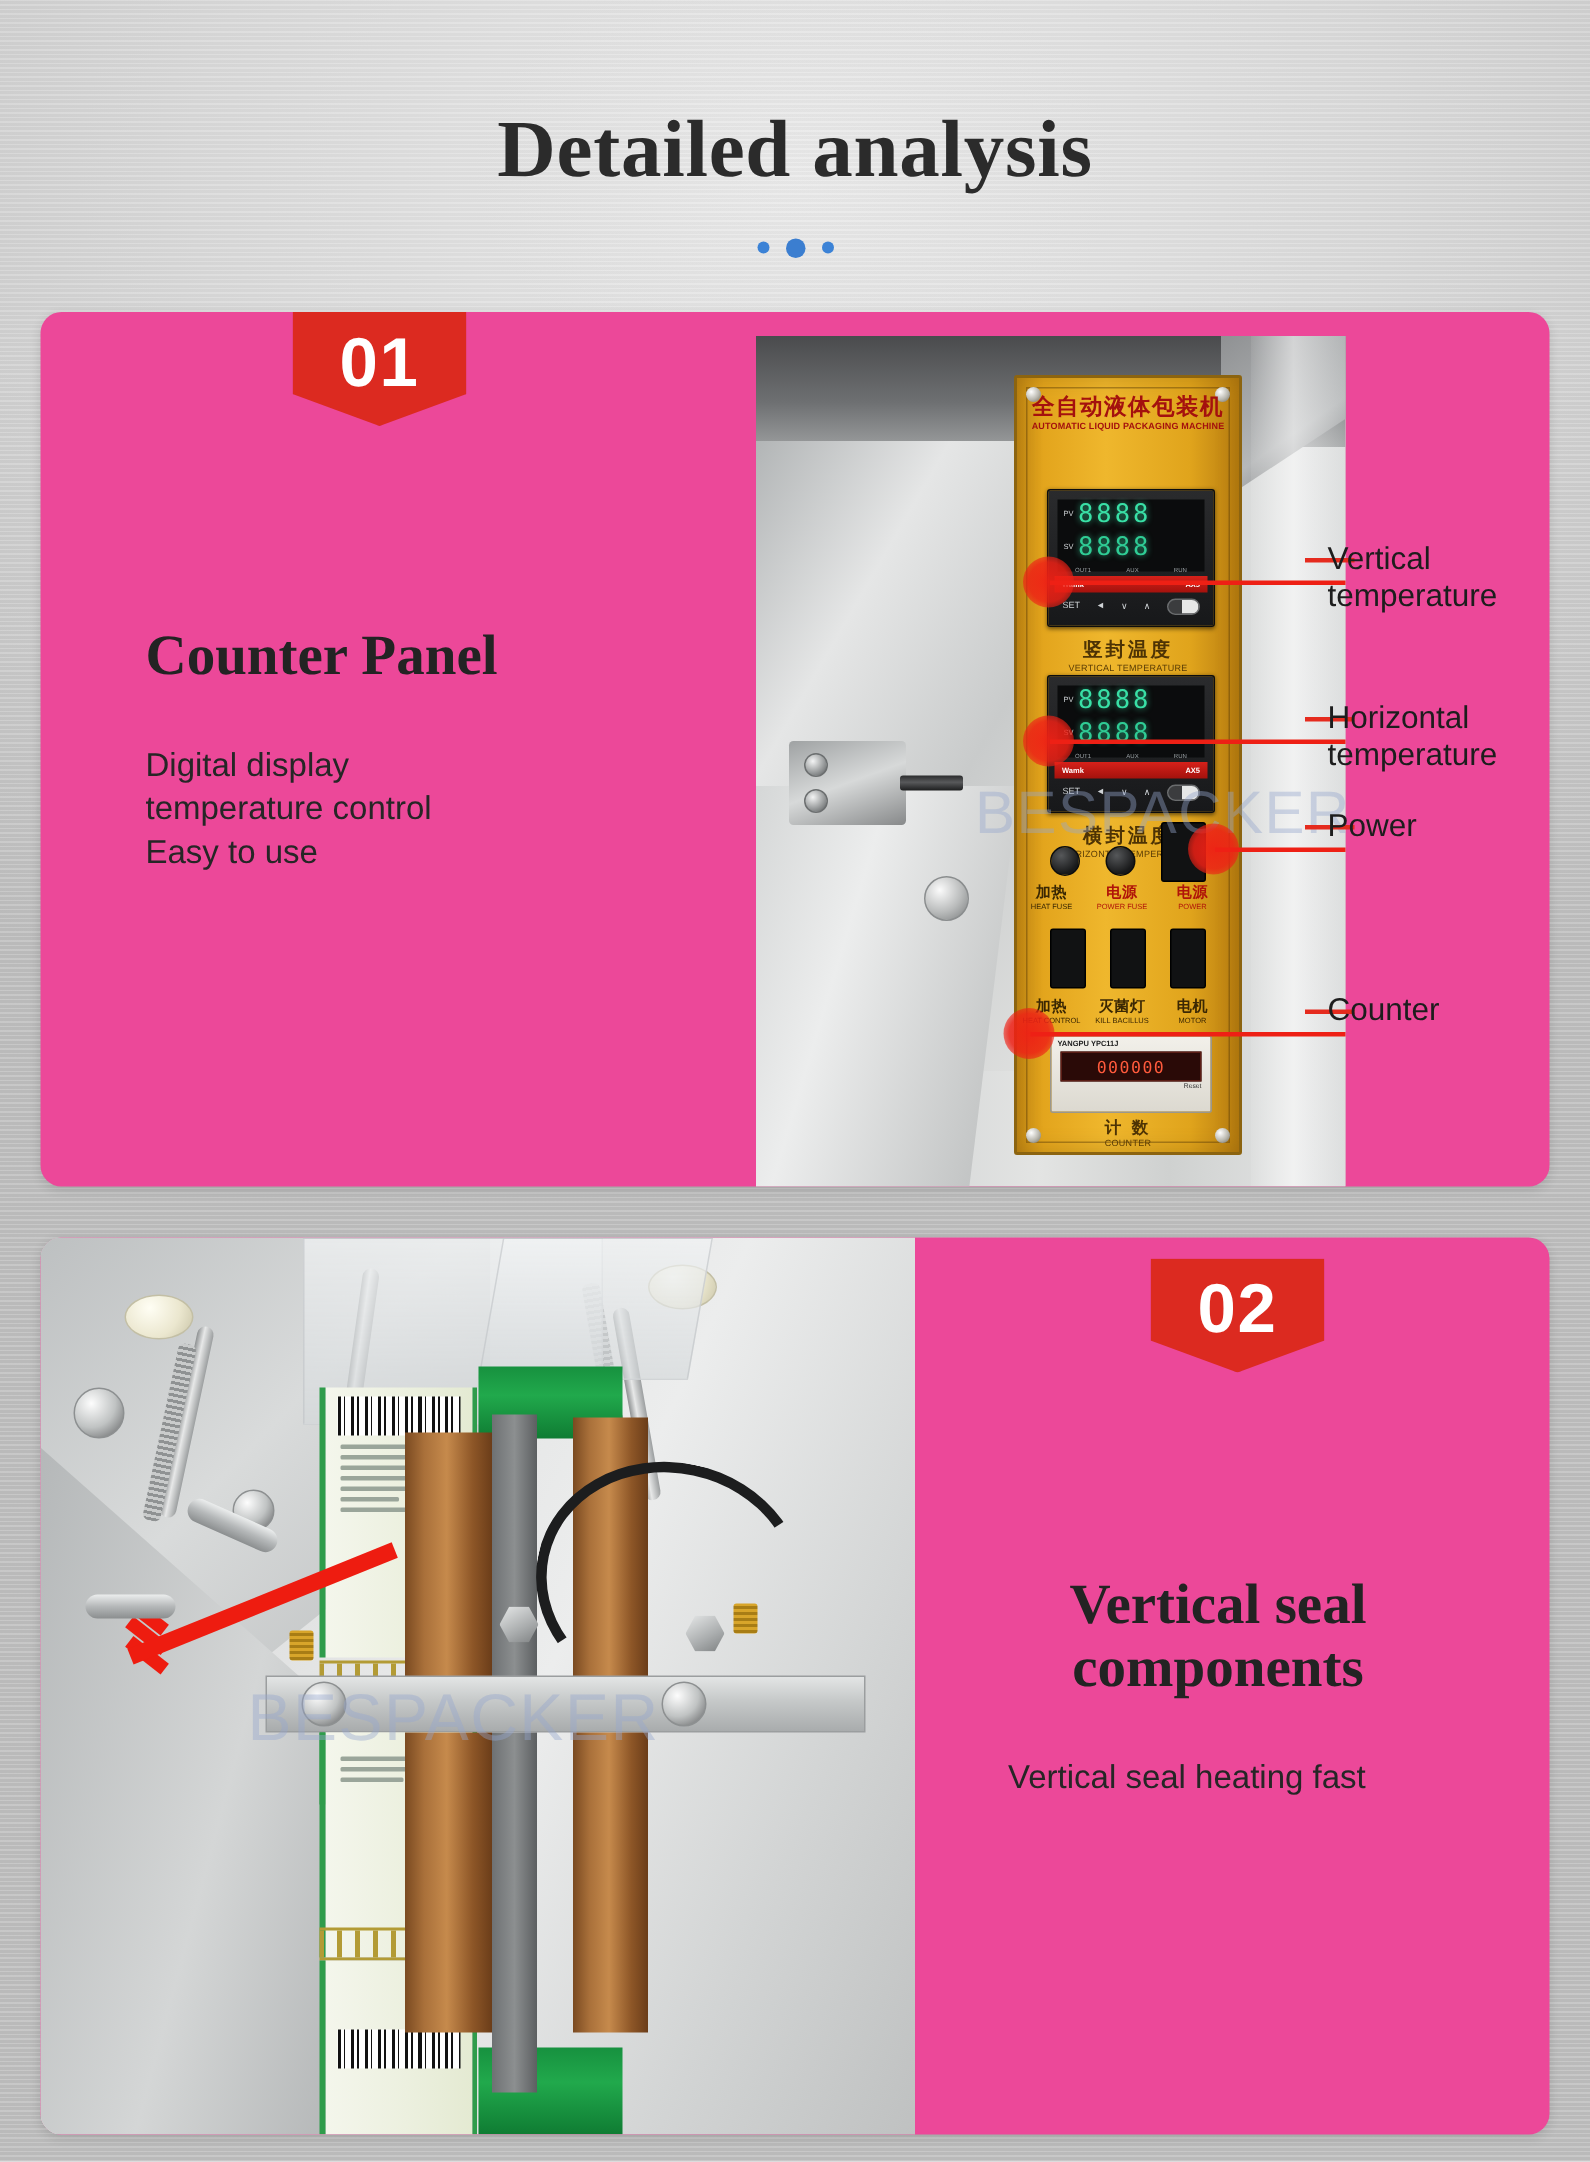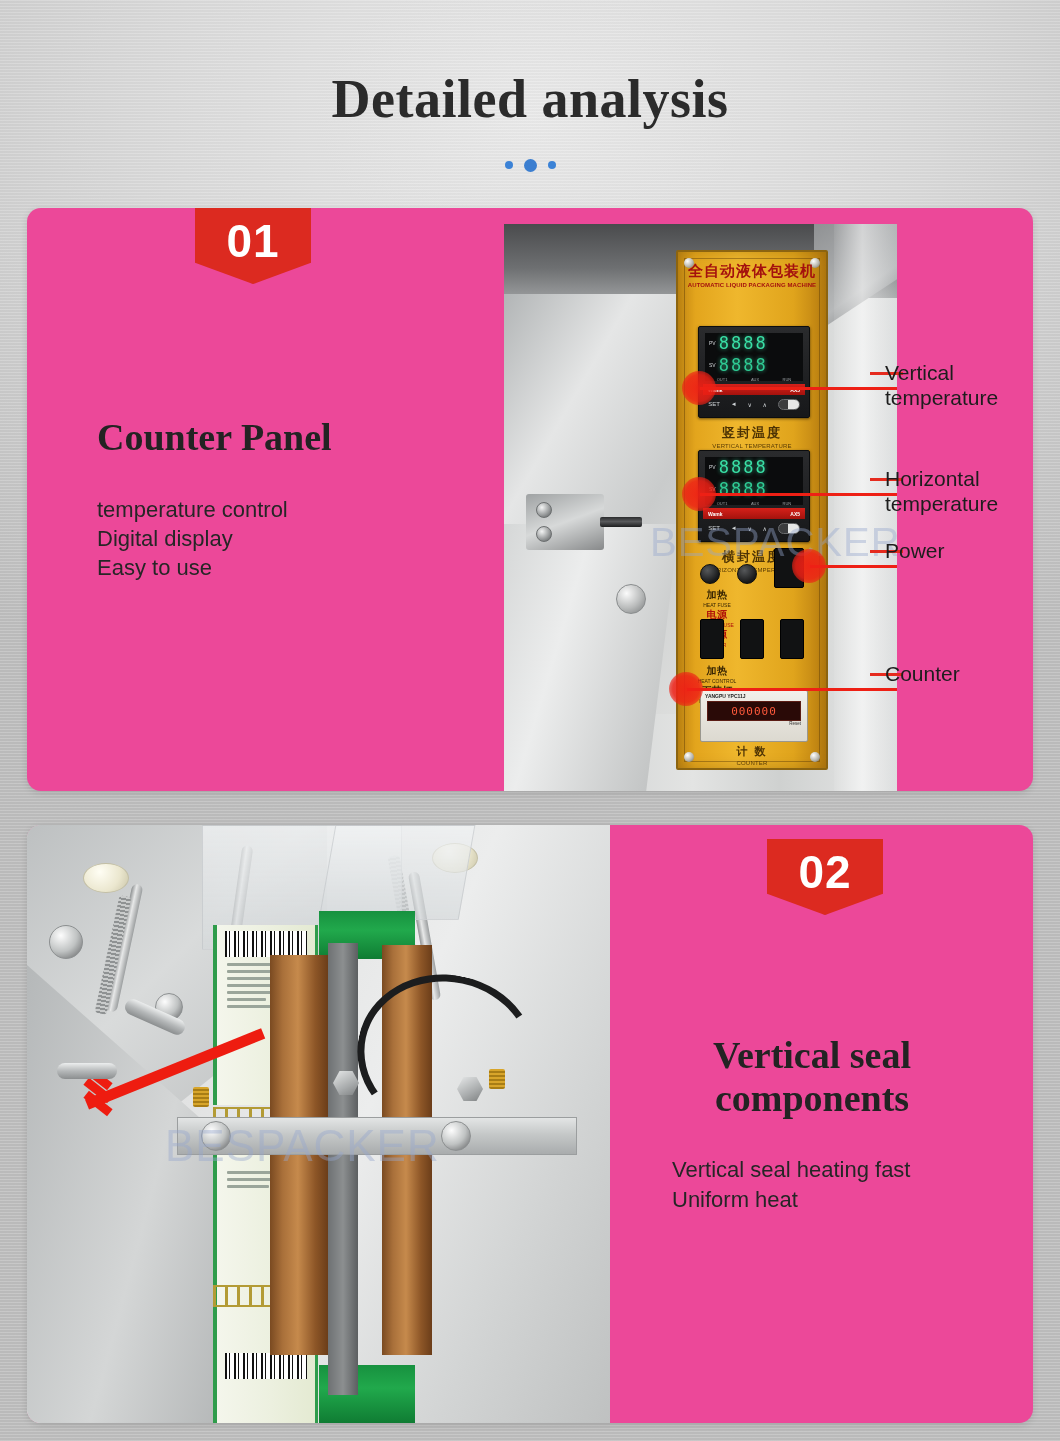--- a/index.html
+++ b/index.html
@@ -237,22 +237,22 @@
 
   .panel-label {
     position: absolute; left: 0; right: 0; text-align: center; color: #5a3c05;
   }
   .panel-label .cn { display:block; font-size: 13px; font-weight: bold; letter-spacing: 2px; color:#4d3304;}
   .panel-label .en { display:block; font-size: 6px; letter-spacing: 0.2px; margin-top:1px; color:#5a3c05;}
   #lab-vertical   { top: 172px; }
   #lab-horizontal { top: 296px; }
 
   .rowlabels {
-    position: absolute; left: 18px; right: 10px;
-    display: flex; justify-content: flex-end; text-align: center; flex-direction: column;
+    position: absolute; left: 2px; right: 10px;
+    display: flex; justify-content: space-between; text-align: center;
   }
   .rowlabels .cn { display:block; font-size: 10px; font-weight: bold; letter-spacing:0.5px;}
   .rowlabels .en { display:block; font-size: 5px; letter-spacing:0; }
   .rowlabels .it { width: 42px; }
   #rowlab-1 { top: 336px; }
   #rowlab-1 .it:nth-child(1) .cn, #rowlab-1 .it:nth-child(1) .en { color:#3a2703; }
   #rowlab-1 .it:nth-child(2) .cn, #rowlab-1 .it:nth-child(2) .en,
   #rowlab-1 .it:nth-child(3) .cn, #rowlab-1 .it:nth-child(3) .en { color:#b01309; }
   #rowlab-2 { top: 412px; color: #3a2703; }
 
@@ -420,22 +420,22 @@
   </div>
 </div>
 
 <div class="card" id="card-one">
 
   <div class="badge" id="badge-01">01</div>
 
   <div class="text-col-left">
     <div class="sec-heading">Counter Panel</div>
     <div class="sec-body">
+      <div>Digital display</div>
       <div>temperature control</div>
-      <div>Digital display</div>
       <div>Easy to use</div>
     </div>
   </div>
 
   <div class="photo" id="photo-one">
     <div class="p1-bg"></div>
     <div class="p1-topdark"></div>
     <div class="p1-leftpanel"></div>
     <div class="p1-leftpanel2"></div>
     <div class="p1-bevel"></div>
@@ -707,16 +707,15 @@
     </div>
     <div class="p2-pin" style="left:30px; top:238px; width:60px;"></div>
 
     <div class="watermark" style="left:138px; top:296px; font-size:44px;">BESPACKER</div>
   </div>
 
   <div class="text-col-right">
     <div class="sec-heading" style="width:280px;text-align:center;">Vertical seal components</div>
     <div class="sec-body">
       <div>Vertical seal heating fast</div>
-      <div>Uniform heat</div>
     </div>
   </div>
 </div>
 
 </body></html>

